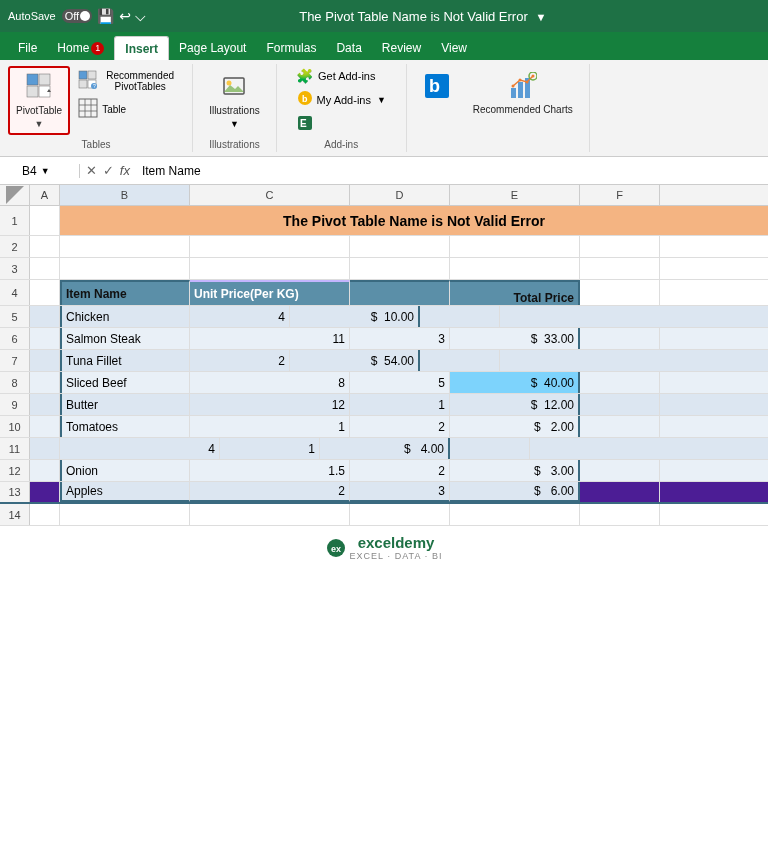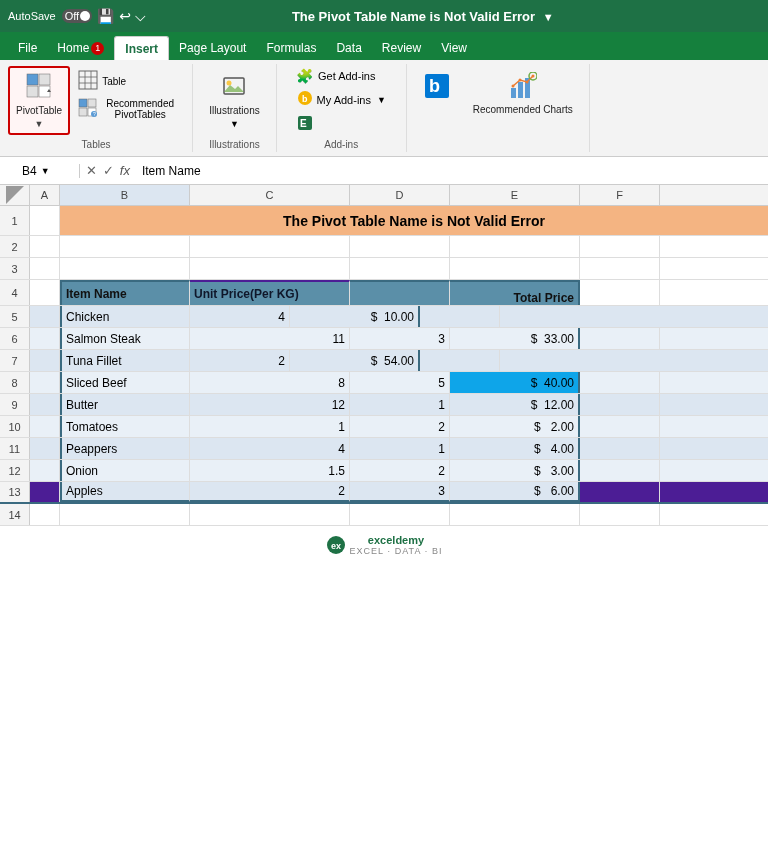--- a/index.html
+++ b/index.html
@@ -33,21 +33,21 @@
       position: relative;
     }
     .toggle-knob {
       width: 10px; height: 10px;
       background: white;
       border-radius: 50%;
       position: absolute;
       right: 2px;
     }
     .toggle-text { font-size: 11px; color: white; position: absolute; left: 3px; }
-    .title-bar-center { font-size: 13px; font-weight: 700; }
+    .title-bar-center { font-size: 13px; font-weight: 400; }
     .title-bar-right { width: 60px; }
     .quick-access { display: flex; align-items: center; gap: 4px; }
     .qa-icon { color: white; font-size: 14px; cursor: pointer; }
 
     
     .ribbon-tabs {
       background: #15803d;
       display: flex;
       align-items: flex-end;
       padding: 0 8px;
@@ -324,44 +324,44 @@
             <rect x="14" y="2" width="11" height="11" fill="#e0e0e0" stroke="#666" stroke-width="0.5"></rect>
             <rect x="2" y="14" width="11" height="11" fill="#e0e0e0" stroke="#666" stroke-width="0.5"></rect>
             <rect x="14" y="14" width="11" height="11" fill="#fff" stroke="#666" stroke-width="0.5"></rect>
             <path d="M 26 20 L 22 20 L 24 17 Z" fill="#555"></path>
           </svg>
         </div>
         <div class="label">PivotTable</div>
         <div style="font-size:9px; color:#444;">▼</div>
       </div>
       <div style="display:flex;flex-direction:column;gap:2px;margin-top:2px;">
-        <div class="ribbon-btn-small" style="flex-direction:row; align-items:center; gap:4px;">
-          <div>
-            <svg width="20" height="20" viewBox="0 0 20 20">
-              <rect x="1" y="1" width="18" height="18" fill="none" stroke="#666" stroke-width="1"></rect>
-              <line x1="1" y1="7" x2="19" y2="7" stroke="#666" stroke-width="0.8"></line>
-              <line x1="1" y1="13" x2="19" y2="13" stroke="#666" stroke-width="0.8"></line>
-              <line x1="7" y1="1" x2="7" y2="19" stroke="#666" stroke-width="0.8"></line>
-              <line x1="13" y1="1" x2="13" y2="19" stroke="#666" stroke-width="0.8"></line>
-            </svg>
-          </div>
-          <div style="font-size:10px;">Table</div>
-        </div>
         <div class="ribbon-btn-small" style="flex-direction:row; align-items:center; gap:2px;">
           <div>
             <svg width="20" height="20" viewBox="0 0 20 20">
               <rect x="1" y="1" width="8" height="8" fill="#5b9bd5" stroke="#666" stroke-width="0.5"></rect>
               <rect x="10" y="1" width="8" height="8" fill="#e0e0e0" stroke="#666" stroke-width="0.5"></rect>
               <rect x="1" y="10" width="8" height="8" fill="#e0e0e0" stroke="#666" stroke-width="0.5"></rect>
               <rect x="10" y="10" width="8" height="8" fill="#fff" stroke="#666" stroke-width="0.5"></rect>
               <circle cx="16" cy="16" r="3" fill="#5b9bd5"></circle>
               <text x="15" y="18" font-size="5" fill="white">?</text>
             </svg>
           </div>
           <div style="font-size:10px; max-width:80px; line-height:1.1;">Recommended PivotTables</div>
+        </div>
+        <div class="ribbon-btn-small" style="flex-direction:row; align-items:center; gap:4px;">
+          <div>
+            <svg width="20" height="20" viewBox="0 0 20 20">
+              <rect x="1" y="1" width="18" height="18" fill="none" stroke="#666" stroke-width="1"></rect>
+              <line x1="1" y1="7" x2="19" y2="7" stroke="#666" stroke-width="0.8"></line>
+              <line x1="1" y1="13" x2="19" y2="13" stroke="#666" stroke-width="0.8"></line>
+              <line x1="7" y1="1" x2="7" y2="19" stroke="#666" stroke-width="0.8"></line>
+              <line x1="13" y1="1" x2="13" y2="19" stroke="#666" stroke-width="0.8"></line>
+            </svg>
+          </div>
+          <div style="font-size:10px;">Table</div>
         </div>
       </div>
     </div>
     <div class="ribbon-group-label">Tables</div>
   </div>
 
   <div class="ribbon-group">
     <div class="ribbon-group-inner">
       <div class="ribbon-btn">
         <div class="icon">
@@ -499,21 +499,21 @@
     <div class="cell col-e"></div>
     <div class="cell col-f"></div>
   </div>
 
   <div class="grid-row" style="height:26px;">
     <div class="row-num">4</div>
     <div class="cell col-a"></div>
     <div class="cell col-b tbl-header bold" style="background:#5b8fa8; color:#111; border-left:2px solid #3a6a80; border-top:2px solid #3a6a80;">
       <span>Item Name</span>
     </div>
-    <div class="cell col-c tbl-header bold" style="background:#5b8fa8; color:#0f172a; border-top:2px solid #4c1d95;">
+    <div class="cell col-c tbl-header bold" style="background:#5b8fa8; color:#ffffff; border-top:2px solid #c4b5fd;">
       <span>Unit Price(Per KG)</span>
     </div>
     <div class="cell col-d tbl-header" style="background:#5b8fa8; border-top:2px solid #3a6a80;"></div>
     <div class="cell col-e tbl-header bold right" style="background:#5b8fa8; color:#111; border-top:2px solid #3a6a80; border-right:2px solid #3a6a80; justify-content:flex-end;align-items:flex-end;">
       <span>Total Price</span>
     </div>
     <div class="cell col-f"></div>
   </div>
 
   <div class="grid-row" style="background:#dce6f1;">
@@ -543,21 +543,21 @@
     <div class="cell col-e right" style="background:#dce6f1; border-right:2px solid #3a6a80;">$ &nbsp;54.00</div>
     <div class="cell col-f"></div>
   </div>
 
   <div class="grid-row" style="background:#e9f0f7;">
     <div class="row-num">8</div>
     <div class="cell col-a"></div>
     <div class="cell col-b" style="background:#e9f0f7; border-left:2px solid #3a6a80;">Sliced Beef</div>
     <div class="cell col-c right" style="background:#e9f0f7;">8</div>
     <div class="cell col-d right" style="background:#e9f0f7;">5</div>
-    <div class="cell col-e right" style="background:#0ea5e9; border-right:2px solid #3a6a80;">$ &nbsp;40.00</div>
+    <div class="cell col-e right" style="background:#7dd3fc; border-right:2px solid #3a6a80;">$ &nbsp;40.00</div>
     <div class="cell col-f"></div>
   </div>
 
   <div class="grid-row" style="background:#dce6f1;">
     <div class="row-num">9</div>
     <div class="cell col-a"></div>
     <div class="cell col-b" style="background:#dce6f1; border-left:2px solid #3a6a80;">Butter</div>
     <div class="cell col-c right" style="background:#dce6f1;">12</div>
     <div class="cell col-d right" style="background:#dce6f1;">1</div>
     <div class="cell col-e right" style="background:#dce6f1; border-right:2px solid #3a6a80;">$ &nbsp;12.00</div>
@@ -570,21 +570,20 @@
     <div class="cell col-b" style="background:#e9f0f7; border-left:2px solid #3a6a80;">Tomatoes</div>
     <div class="cell col-c right" style="background:#e9f0f7;">1</div>
     <div class="cell col-d right" style="background:#e9f0f7;">2</div>
     <div class="cell col-e right" style="background:#e9f0f7; border-right:2px solid #3a6a80;">$ &nbsp;&nbsp;2.00</div>
     <div class="cell col-f"></div>
   </div>
 
   <div class="grid-row" style="background:#dce6f1;">
     <div class="row-num">11</div>
     <div class="cell col-a"></div>
-    <div class="cell col-b" style="background:#dce6f1; border-left:2px solid #3a6a80;">Peappers</div>
     <div class="cell col-c right" style="background:#dce6f1;">4</div>
     <div class="cell col-d right" style="background:#dce6f1;">1</div>
     <div class="cell col-e right" style="background:#dce6f1; border-right:2px solid #3a6a80;">$ &nbsp;&nbsp;4.00</div>
     <div class="cell col-f"></div>
   </div>
 
   <div class="grid-row" style="background:#e9f0f7;">
     <div class="row-num">12</div>
     <div class="cell col-a"></div>
     <div class="cell col-b" style="background:#e9f0f7; border-left:2px solid #3a6a80;">Onion</div>
@@ -614,19 +613,19 @@
     <div class="cell col-f"></div>
   </div>
 
   <div class="watermark" style="margin-top: auto; padding: 8px; text-align:center;">
     <div style="display:flex; align-items:center; justify-content:center; gap:4px;">
       <svg width="20" height="20" viewBox="0 0 20 20">
         <circle cx="10" cy="10" r="9" fill="#1e7145"></circle>
         <text x="5" y="14" font-size="9" fill="white" font-weight="bold">ex</text>
       </svg>
       <div>
-        <div style="color:#1e7145; font-weight:bold; font-size:11px;">exceldemy</div>
+        <div style="color:#1e7145; font-weight:bold; font-size:15px;">exceldemy</div>
         <div style="font-size:9px; color:#888; letter-spacing:1px;">EXCEL · DATA · BI</div>
       </div>
     </div>
   </div>
 
 </div>
 
 </body></html>

